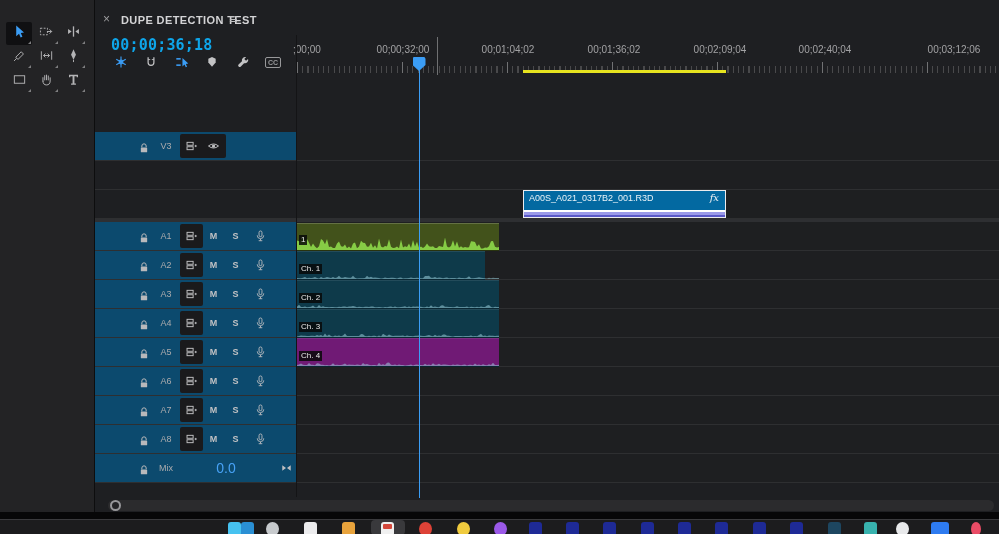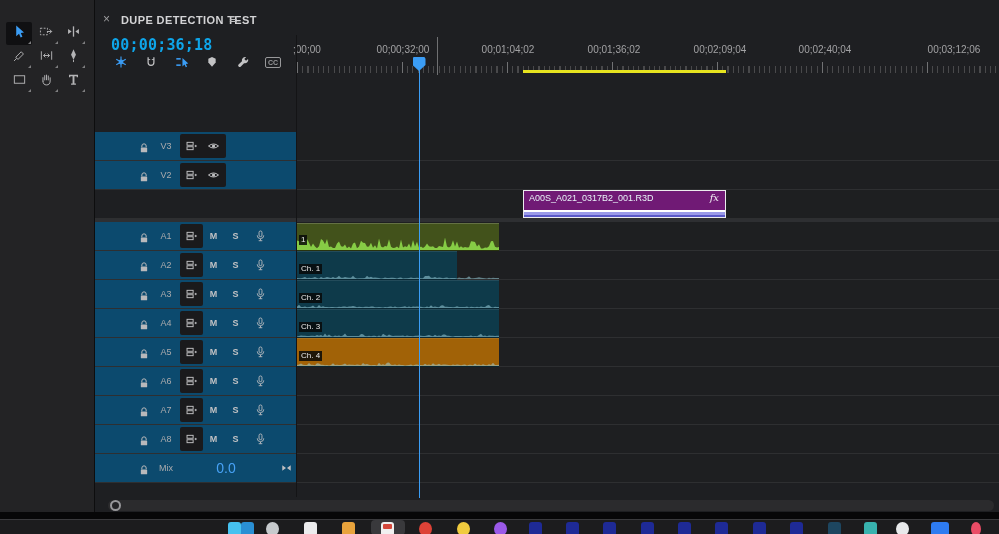--- a/index.html
+++ b/index.html
@@ -208,41 +208,20 @@
           <div class="hicon" style="left: 110px; width: 16px;">
             <svg viewBox="0 0 16 16">
               <path d="M1.8 8 Q8 3 14.2 8 Q8 13 1.8 8 z" fill="none" stroke="currentColor" stroke-width="1.2"></path>
               <circle cx="8" cy="8" r="2" fill="currentColor"></circle>
             </svg>
           </div>
         </div>
         <div class="row-lane"></div>
       </div>
       <div class="track-row" style="top: 161px;">
-        <div class="row-head">
-          <div class="lock" style="left: 44px;"><svg viewBox="0 0 12 14">
-              <path d="M3.4 6.3 V4.6 a2.6 2.6 0 0 1 5.2 0 V6" fill="none" stroke="currentColor" stroke-width="1.2"></path>
-              <rect x="2.2" y="6.3" width="7.6" height="5.9" rx="0.8" fill="currentColor"></rect>
-            </svg></div>
-          <div class="tlabel">V2</div>
-          <div class="dark-box" style="left: 85px; width: 46px;"></div>
-          <div class="hicon" style="left: 88px; width: 16px;">
-            <svg viewBox="0 0 16 16" fill="none" stroke="currentColor" stroke-width="1.2">
-              <rect x="2.5" y="3.5" width="7.5" height="3.6"></rect>
-              <rect x="2.5" y="8.9" width="7.5" height="3.6"></rect>
-              <path d="M11.8 8 h2.7 m-1.35-1.35 v2.7" stroke-width="1.1"></path>
-            </svg>
-          </div>
-          <div class="hicon" style="left: 110px; width: 16px;">
-            <svg viewBox="0 0 16 16">
-              <path d="M1.8 8 Q8 3 14.2 8 Q8 13 1.8 8 z" fill="none" stroke="currentColor" stroke-width="1.2"></path>
-              <circle cx="8" cy="8" r="2" fill="currentColor"></circle>
-            </svg>
-          </div>
-        </div>
         <div class="row-lane"></div>
       </div>
       <div class="track-row" style="top: 190px;">
         <div class="row-lane"></div>
       </div>
       <div class="track-row" style="top: 222px;">
         <div class="row-head">
           <div class="lock" style="left: 44px;"><svg viewBox="0 0 12 14">
               <path d="M3.4 6.3 V4.6 a2.6 2.6 0 0 1 5.2 0 V6" fill="none" stroke="currentColor" stroke-width="1.2"></path>
               <rect x="2.2" y="6.3" width="7.6" height="5.9" rx="0.8" fill="currentColor"></rect>
@@ -462,50 +441,50 @@
               <path d="M2.8 4.6 L7.4 8 2.8 11.4 z M13.2 4.6 L8.6 8 l4.6 3.4 z"></path>
             </svg>
           </div>
         </div>
         <div class="row-lane"></div>
       </div>
     </div>
   <div class="av-divider"></div>
   <div class="col-sep"></div>
   <div id="clips">
-      <div class="clip clip-video" style="left: 523px; top: 190px; width: 203px; height: 28px; background: #701a75;">
+      <div class="clip clip-video" style="left: 523px; top: 190px; width: 203px; height: 28px; background: #0369a1;">
         <span class="vname">A00S_A021_0317B2_001.R3D</span>
         <span class="fx">fx</span>
         <div class="dupe-stripe" style="background:linear-gradient(#ffffff 0 2px,#9a99e8 2px 5px,#5a58c8 5px 7px)"></div>
       </div>
       <div class="clip clip-a1" style="left: 297px; top: 223px; width: 202px; height: 28px; background: rgb(66, 82, 27);">
         <svg class="wave" width="202" height="17" viewBox="0 0 202 17">
           <path d="M0 17 L0 7.6 L2 8.2 L4 6.8 L6 3.9 L8 7.9 L10 6.1 L12 9.8 L14 14.1 L16 10.5 L18 13.4 L20 15.3 L22 13.3 L24 5.9 L26 7.5 L28 11.3 L30 5.9 L32 13.9 L34 13.6 L36 15.0 L38 14.9 L40 10.5 L42 8.6 L44 13.2 L46 13.7 L48 11.5 L50 15.3 L52 13.4 L54 15.4 L56 10.4 L58 9.6 L60 15.2 L62 13.5 L64 7.7 L66 9.8 L68 10.1 L70 13.7 L72 13.4 L74 9.7 L76 14.8 L78 12.2 L80 15.4 L82 5.5 L84 13.4 L86 14.6 L88 13.0 L90 13.6 L92 6.2 L94 13.7 L96 15.1 L98 14.8 L100 13.6 L102 15.3 L104 6.4 L106 14.5 L108 13.3 L110 13.9 L112 10.4 L114 15.0 L116 7.0 L118 13.5 L120 8.7 L122 14.7 L124 13.6 L126 14.9 L128 13.6 L130 10.5 L132 13.3 L134 13.8 L136 13.2 L138 15.1 L140 14.9 L142 13.1 L144 13.6 L146 14.0 L148 4.5 L150 13.6 L152 14.6 L154 13.1 L156 7.3 L158 13.6 L160 8.6 L162 14.8 L164 13.2 L166 14.7 L168 14.1 L170 14.6 L172 14.2 L174 8.3 L176 8.5 L178 8.9 L180 13.6 L182 11.2 L184 15.5 L186 15.4 L188 14.4 L190 14.8 L192 13.3 L194 8.3 L196 8.1 L198 13.7 L200 14.4 L202 14.1 L202 17 Z" fill="#86cc45"></path>
         </svg>
         <span class="clip-badge" style="top:11px">1</span>
       </div>
-      <div class="clip clip-ch" style="left: 297px; top: 251px; width: 160px; height: 29px; background: rgb(14, 58, 74);">
+      <div class="clip clip-ch" style="left: 297px; top: 251px; width: 188px; height: 29px; background: rgb(14, 58, 74);">
         <svg class="wave" width="202" height="8" viewBox="0 0 202 8">
           <path d="M0 8 L0 7.0 L2 7.2 L4 7.3 L6 6.7 L8 5.9 L10 7.3 L12 6.7 L14 6.9 L16 6.8 L18 6.0 L20 6.9 L22 7.4 L24 5.9 L26 7.0 L28 6.7 L30 6.1 L32 6.5 L34 7.1 L36 6.1 L38 7.0 L40 6.6 L42 4.8 L44 6.8 L46 6.7 L48 6.1 L50 6.6 L52 6.8 L54 6.7 L56 4.8 L58 6.7 L60 7.4 L62 7.3 L64 7.2 L66 7.2 L68 7.0 L70 4.7 L72 6.6 L74 5.7 L76 6.7 L78 6.6 L80 6.8 L82 7.1 L84 7.4 L86 7.3 L88 6.6 L90 7.1 L92 6.9 L94 6.7 L96 6.8 L98 6.9 L100 7.4 L102 6.7 L104 6.6 L106 7.4 L108 7.3 L110 7.2 L112 6.9 L114 6.6 L116 7.0 L118 6.9 L120 6.8 L122 7.1 L124 7.3 L126 7.2 L128 5.1 L130 5.1 L132 4.7 L134 6.8 L136 6.7 L138 6.0 L140 7.0 L142 6.5 L144 6.8 L146 7.2 L148 6.8 L150 6.5 L152 7.3 L154 6.9 L156 7.1 L158 7.1 L160 7.4 L162 6.6 L164 7.0 L166 7.1 L168 7.2 L170 6.8 L172 5.3 L174 7.2 L176 7.3 L178 7.0 L180 6.7 L182 6.3 L184 6.7 L186 7.0 L188 7.2 L190 7.4 L192 6.7 L194 7.2 L196 6.7 L198 6.9 L200 7.0 L202 6.9 L202 8 Z" fill="rgba(159,212,224,0.55)"></path>
         </svg>
         <span class="clip-badge" style="top:12px">Ch. 1</span>
       </div>
       <div class="clip clip-ch" style="left: 297px; top: 280px; width: 202px; height: 29px; background: rgb(14, 58, 74);">
         <svg class="wave" width="202" height="8" viewBox="0 0 202 8">
           <path d="M0 8 L0 6.7 L2 4.8 L4 7.0 L6 6.9 L8 6.6 L10 7.2 L12 6.9 L14 6.8 L16 5.5 L18 7.2 L20 7.2 L22 4.9 L24 7.1 L26 6.2 L28 6.9 L30 7.0 L32 7.3 L34 6.9 L36 6.9 L38 7.3 L40 7.2 L42 6.7 L44 7.1 L46 6.6 L48 6.6 L50 7.0 L52 6.6 L54 6.6 L56 6.1 L58 6.5 L60 7.2 L62 6.8 L64 7.1 L66 7.3 L68 6.8 L70 6.8 L72 7.0 L74 6.4 L76 6.5 L78 7.2 L80 7.3 L82 6.9 L84 7.3 L86 7.4 L88 7.0 L90 7.2 L92 6.8 L94 6.6 L96 7.2 L98 6.6 L100 7.2 L102 7.3 L104 7.0 L106 6.7 L108 6.3 L110 7.3 L112 6.6 L114 7.2 L116 6.5 L118 6.7 L120 6.4 L122 6.8 L124 6.7 L126 7.2 L128 7.2 L130 6.5 L132 7.2 L134 5.2 L136 6.9 L138 6.5 L140 7.0 L142 7.2 L144 5.4 L146 5.2 L148 6.7 L150 6.8 L152 7.1 L154 7.1 L156 7.3 L158 7.1 L160 6.2 L162 7.1 L164 7.0 L166 7.1 L168 7.0 L170 6.6 L172 7.4 L174 6.7 L176 7.1 L178 7.3 L180 6.8 L182 7.3 L184 6.5 L186 7.0 L188 7.0 L190 5.4 L192 5.1 L194 7.1 L196 7.4 L198 6.8 L200 6.9 L202 7.0 L202 8 Z" fill="rgba(159,212,224,0.55)"></path>
         </svg>
         <span class="clip-badge" style="top:12px">Ch. 2</span>
       </div>
       <div class="clip clip-ch" style="left: 297px; top: 309px; width: 202px; height: 29px; background: rgb(14, 58, 74);">
         <svg class="wave" width="202" height="8" viewBox="0 0 202 8">
           <path d="M0 8 L0 7.4 L2 7.1 L4 6.6 L6 6.8 L8 6.7 L10 7.1 L12 7.1 L14 6.7 L16 6.8 L18 6.9 L20 5.9 L22 6.7 L24 6.0 L26 7.2 L28 4.6 L30 7.1 L32 5.6 L34 7.1 L36 7.4 L38 6.6 L40 7.1 L42 6.5 L44 7.3 L46 6.5 L48 4.5 L50 6.9 L52 7.1 L54 6.9 L56 6.9 L58 6.9 L60 7.0 L62 6.9 L64 5.0 L66 5.3 L68 6.9 L70 7.2 L72 6.7 L74 7.3 L76 6.7 L78 6.7 L80 7.4 L82 6.6 L84 7.4 L86 4.7 L88 6.1 L90 6.9 L92 5.4 L94 6.5 L96 6.9 L98 6.8 L100 6.8 L102 6.7 L104 6.7 L106 6.6 L108 7.3 L110 6.6 L112 7.0 L114 6.9 L116 7.3 L118 6.7 L120 6.7 L122 6.6 L124 6.7 L126 7.1 L128 7.1 L130 6.5 L132 6.0 L134 6.8 L136 7.3 L138 5.7 L140 6.9 L142 6.5 L144 7.1 L146 5.5 L148 5.5 L150 6.8 L152 6.8 L154 7.2 L156 7.4 L158 7.0 L160 6.9 L162 7.1 L164 6.9 L166 7.2 L168 7.0 L170 7.1 L172 6.9 L174 6.5 L176 7.3 L178 7.0 L180 7.3 L182 6.1 L184 4.7 L186 6.9 L188 6.6 L190 7.2 L192 6.5 L194 6.7 L196 6.7 L198 6.9 L200 6.7 L202 6.7 L202 8 Z" fill="rgba(159,212,224,0.55)"></path>
         </svg>
         <span class="clip-badge" style="top:12px">Ch. 3</span>
       </div>
-      <div class="clip clip-ch" style="left: 297px; top: 338px; width: 202px; height: 29px; background: #a16207;">
+      <div class="clip clip-ch" style="left: 297px; top: 338px; width: 202px; height: 29px; background: #701a75;">
         <svg class="wave" width="202" height="8" viewBox="0 0 202 8">
           <path d="M0 8 L0 7.1 L2 6.5 L4 5.5 L6 6.7 L8 6.9 L10 7.0 L12 5.0 L14 6.8 L16 6.8 L18 7.2 L20 5.2 L22 5.5 L24 6.7 L26 6.7 L28 7.2 L30 7.1 L32 7.4 L34 6.9 L36 5.2 L38 7.0 L40 6.7 L42 6.9 L44 7.1 L46 6.4 L48 5.4 L50 7.1 L52 6.6 L54 6.8 L56 6.7 L58 7.0 L60 6.6 L62 6.7 L64 7.2 L66 5.0 L68 6.6 L70 5.9 L72 6.7 L74 7.2 L76 7.1 L78 7.1 L80 7.4 L82 4.8 L84 6.9 L86 6.2 L88 6.9 L90 4.8 L92 4.6 L94 6.8 L96 7.1 L98 6.5 L100 7.3 L102 6.6 L104 7.1 L106 6.9 L108 7.4 L110 7.2 L112 7.1 L114 6.6 L116 7.4 L118 6.7 L120 6.6 L122 7.1 L124 6.9 L126 7.2 L128 5.8 L130 7.0 L132 6.5 L134 7.2 L136 5.3 L138 6.8 L140 6.8 L142 5.8 L144 7.1 L146 6.6 L148 6.6 L150 6.8 L152 7.0 L154 7.3 L156 6.5 L158 7.0 L160 6.5 L162 6.8 L164 7.2 L166 6.8 L168 6.4 L170 7.4 L172 6.7 L174 6.7 L176 7.3 L178 5.5 L180 7.0 L182 6.5 L184 7.2 L186 6.2 L188 6.9 L190 7.2 L192 6.2 L194 7.1 L196 4.7 L198 7.0 L200 6.9 L202 6.8 L202 8 Z" fill="rgba(159,212,224,0.55)"></path>
         </svg>
         <span class="clip-badge" style="top:12px">Ch. 4</span>
       </div>
     </div>
 
   <div class="ph-line" id="phLine" style="left: 418.5px;"></div>
   <div class="ph-head" id="phHead" style="left: 412.5px;"></div>
 

